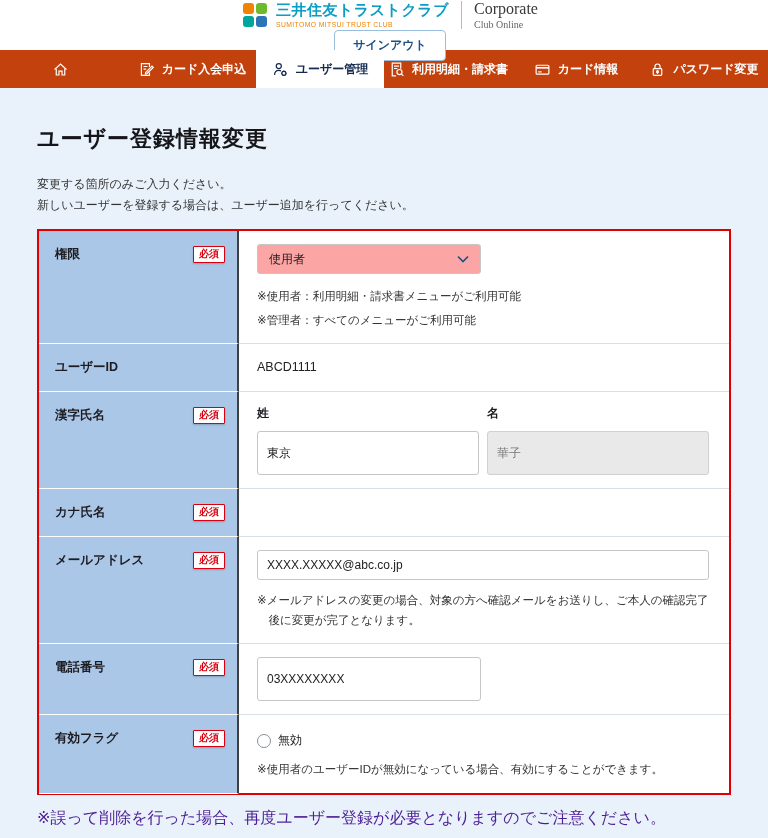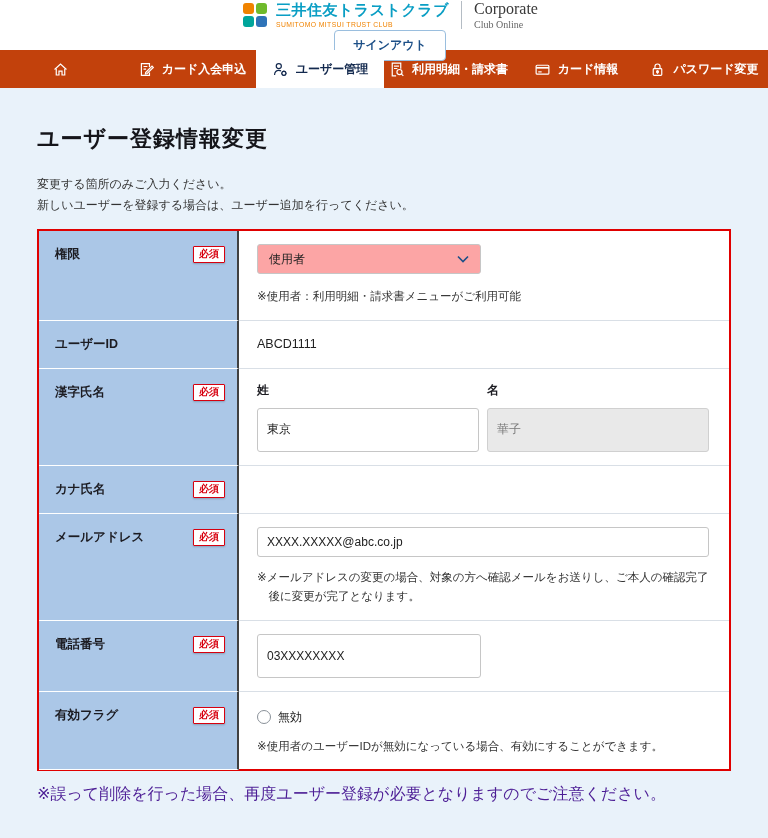--- a/index.html
+++ b/index.html
@@ -156,20 +156,21 @@
           <span class="req-badge">必須</span>
         </div>
         <div class="content-cell">
           <div class="select-box">
             <span>使用者</span>
             <svg viewBox="0 0 12 8" fill="none" stroke="#1c4f87" stroke-width="1.6">
                 <path d="M1 1.5 L6 6.5 L11 1.5"></path>
               </svg>
           </div>
           <div class="note" style="margin-top:13px">※使用者：利用明細・請求書メニューがご利用可能</div>
+          <div class="note" style="margin-top:4px">※管理者：すべてのメニューがご利用可能</div>
         </div>
       </div>
 
       <div class="form-row">
         <div class="label-cell">
           <span class="row-label">ユーザーID</span>
         </div>
         <div class="content-cell">
           <div class="plain-value">ABCD1111</div>
         </div>

